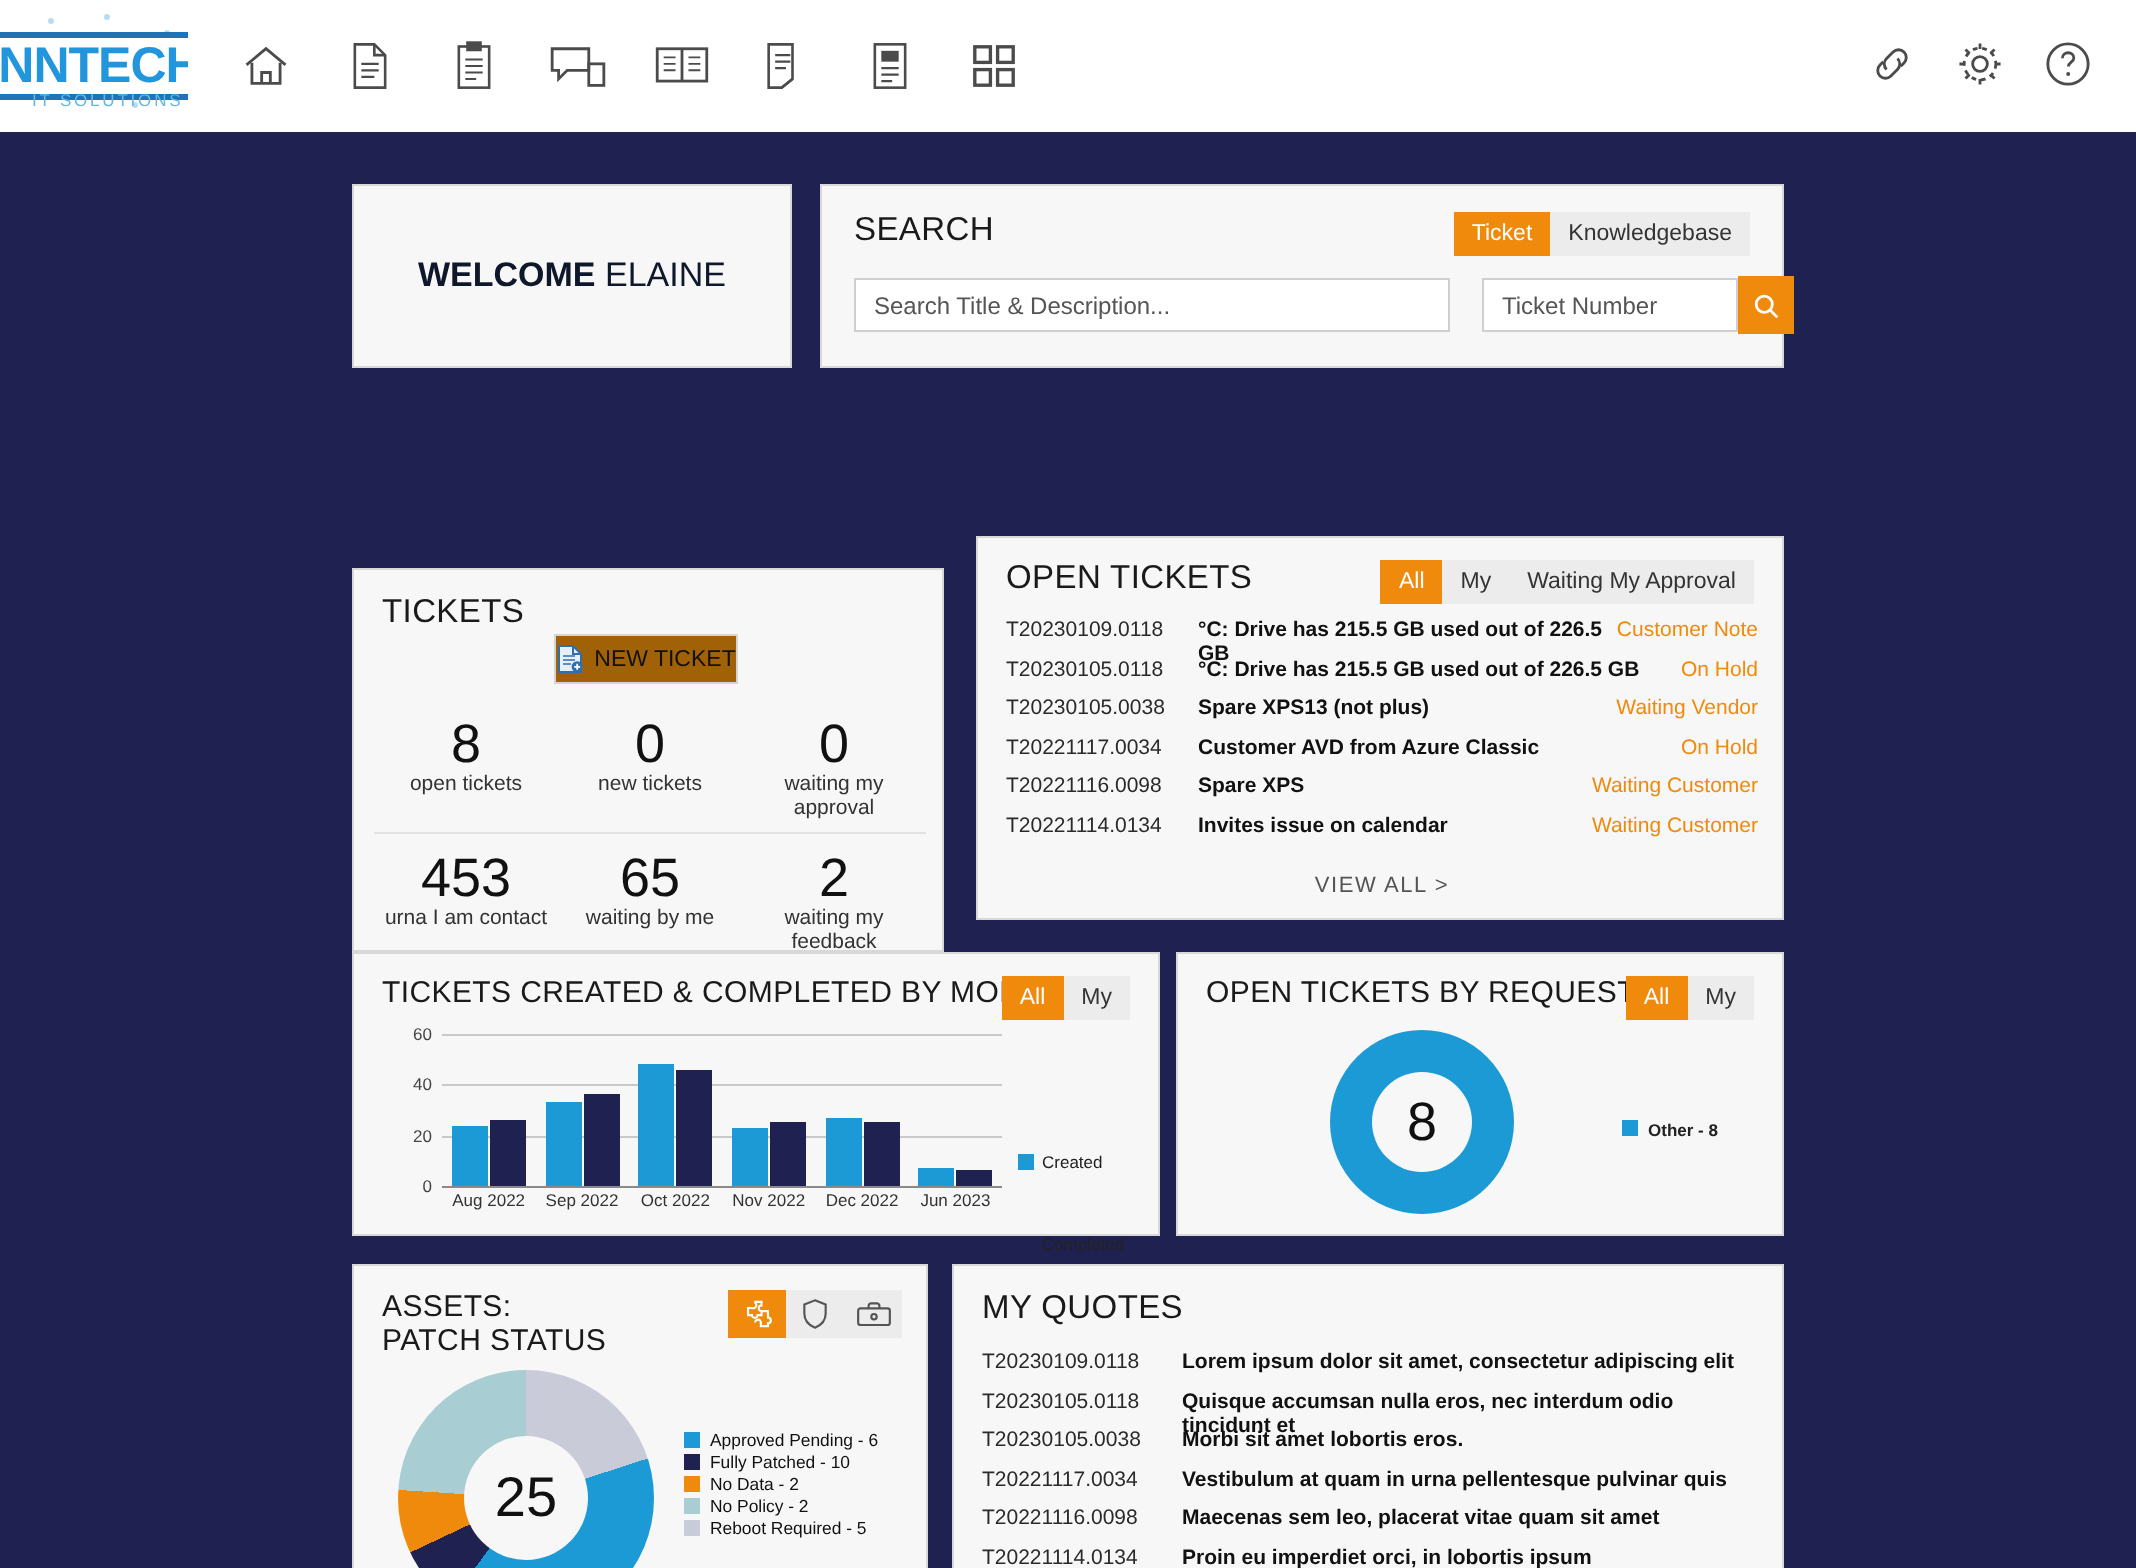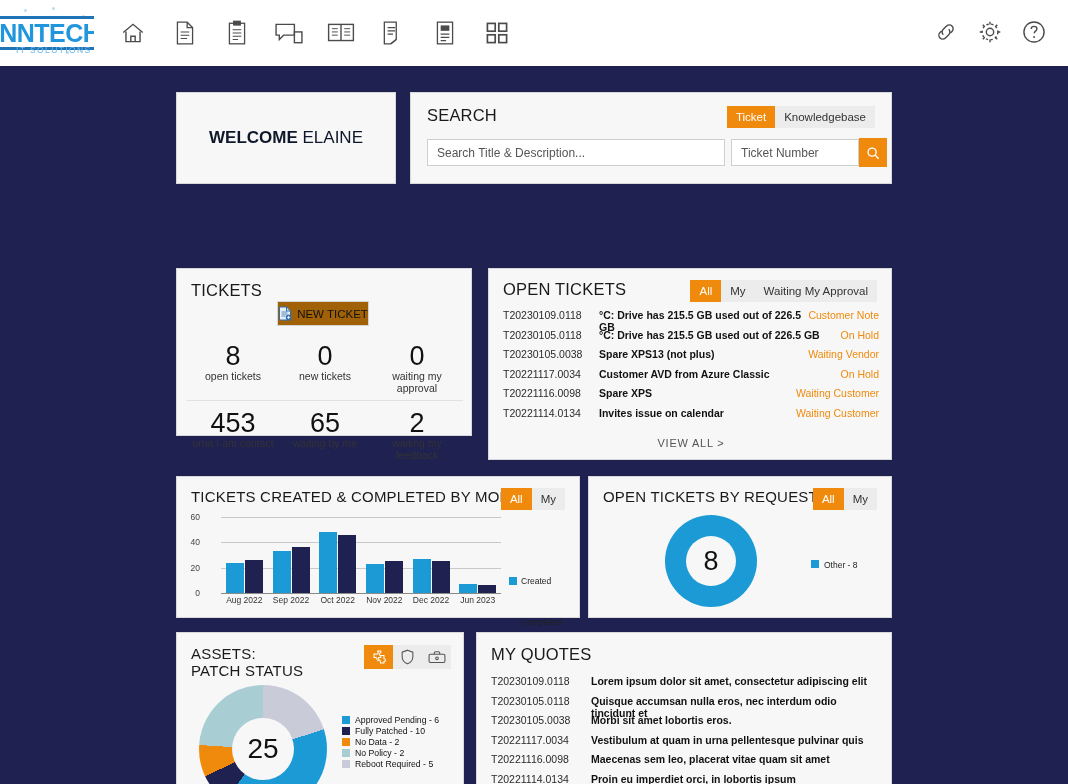--- a/index.html
+++ b/index.html
@@ -52,25 +52,25 @@
   #search .card-title { position: absolute; left: 16px; top: 13px; }
   .seg { display: flex; height: 22px; font-size: 11.5px; }
   .seg > div { display: flex; align-items: center; justify-content: center; padding: 0 9px; background: #ececec; color: #333; cursor: pointer; }
   .seg > div.on { background: #f08a0c; color: #fff; }
   #search .seg { position: absolute; right: 16px; top: 13px; }
   .srow { position: absolute; left: 16px; top: 45px; display: flex; align-items: center; }
   .inp { height: 27px; border: 1px solid #cfcfcf; background: #fff; font-size: 12px; color: #555; padding: 0 9px;
          font-family: "Liberation Sans", sans-serif; }
   .inp::placeholder { color: #555; }
   #q-title { width: 298px; }
-  #q-num { width: 128px; margin-left: 6px; }
+  #q-num { width: 128px; margin-left: 16px; }
   .searchbtn { width: 28px; height: 29px; background: #f08a0c; border: none; display: flex; align-items: center; justify-content: center; cursor: pointer; }
 
   
-  #tickets { left: 176px; top: 198px; width: 296px; height: 168px; text-decoration: underline; }
+  #tickets { left: 176px; top: 214px; width: 296px; height: 192px; text-decoration: underline; }
   #tickets .card-title { position: absolute; left: 14px; top: 12px; }
   .newticket { position: absolute; left: 100px; top: 32px; width: 92px; height: 25px; background: #a16207; border: 1px solid #d5d5d5;
                display: flex; align-items: center; justify-content: center; gap: 5px; font-size: 11.5px; color: #111; cursor: pointer; }
   .statgrid { position: absolute; left: 10px; top: 72px; width: 276px; }
   .statrow { display: flex; }
   .statrow.top { border-bottom: 1px solid #e2e2e2; padding-bottom: 6px; }
   .statrow.bot { padding-top: 7px; }
   .stat { flex: 1; text-align: center; }
   .stat .num { font-size: 27px; line-height: 30px; color: #111; font-weight: 400; }
   .stat .lbl { font-size: 10.5px; color: #333; margin-top: -1px; }
@@ -86,40 +86,40 @@
   .tstat { font-size: 10.5px; color: #f08a0c; text-align: right; white-space: nowrap; }
   .viewall { text-align: center; font-size: 11px; color: #555; letter-spacing: .8px; cursor: pointer; }
 
   
   #barcard { left: 176px; top: 406px; width: 404px; height: 142px; }
   #barcard .card-title { position: absolute; left: 14px; top: 11px; font-size: 15px; }
   #barcard .seg { position: absolute; right: 14px; top: 11px; }
   .chart { position: absolute; left: 14px; top: 38px; width: 376px; height: 96px; }
   .plot { position: absolute; left: 30px; top: 2px; width: 280px; height: 76px; }
   .gridline { position: absolute; left: 0; width: 100%; height: 1px; background: #c9c9c9; }
-  .ytick { position: absolute; right: 100%; margin-right: 21px; font-size: 8.5px; color: #444; transform: translateY(-50%); }
+  .ytick { position: absolute; right: 100%; margin-right: 5px; font-size: 8.5px; color: #444; transform: translateY(-50%); }
   .bars { position: absolute; left: 0; bottom: 0; width: 100%; height: 100%; display: flex; align-items: flex-end; }
   .grp { flex: 1; display: flex; align-items: flex-end; justify-content: center; gap: 1px; height: 100%; }
   .bar { width: 18px; }
   .bar.c { background: #1b9ad6; }
   .bar.k { background: #1f2150; }
   .xaxis { position: absolute; left: 30px; top: 80px; width: 280px; display: flex; }
   .xaxis div { flex: 1; text-align: center; font-size: 8.5px; color: #333; }
   .blegend { position: absolute; left: 318px; top: 30px; font-size: 8.5px; color: #222; }
   .blegend div { display: flex; align-items: center; gap: 4px; height: 11px; margin-top: 30px; }
   .sw { width: 8px; height: 8px; display: inline-block; }
 
   
   #reqcard { left: 588px; top: 406px; width: 304px; height: 142px; }
   #reqcard .card-title { position: absolute; left: 14px; top: 11px; font-size: 15px; }
   #reqcard .seg { position: absolute; right: 14px; top: 11px; }
   #reqdonut { position: absolute; left: 76px; top: 38px; width: 92px; height: 92px; border-radius: 50%; }
   #reqdonut .hole { position: absolute; left: 21px; top: 21px; width: 50px; height: 50px; background: #f7f7f7; border-radius: 50%;
                      display: flex; align-items: center; justify-content: center; font-size: 27px; color: #111; }
-  #reqlegend { position: absolute; left: 222px; top: 83px; font-size: 8.5px; display: flex; align-items: flex-start; gap: 5px; color: #222; }
+  #reqlegend { position: absolute; left: 222px; top: 83px; font-size: 8.5px; display: flex; align-items: flex-start; gap: 5px; color: #222; font-weight: bold; }
 
   
   #assets { left: 176px; top: 562px; width: 288px; height: 192px; }
   #assets .card-title { position: absolute; left: 14px; top: 12px; font-size: 15px; line-height: 17px; }
   .icoseg { position: absolute; right: 12px; top: 12px; display: flex; height: 24px; }
   .icoseg > div { width: 29px; display: flex; align-items: center; justify-content: center; background: #ececec; cursor: pointer; }
   .icoseg > div.on { background: #f08a0c; }
   #patchdonut { position: absolute; left: 22px; top: 52px; width: 128px; height: 128px; border-radius: 50%; }
   #patchdonut .hole { position: absolute; left: 33px; top: 33px; width: 62px; height: 62px; background: #f7f7f7; border-radius: 50%;
                       display: flex; align-items: center; justify-content: center; font-size: 28px; color: #111; }

